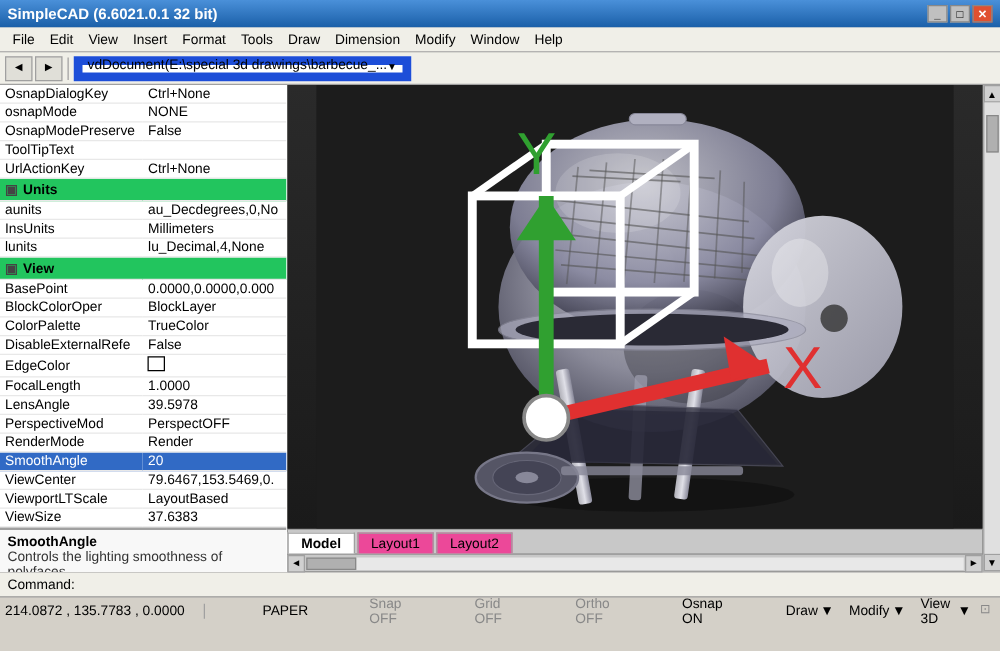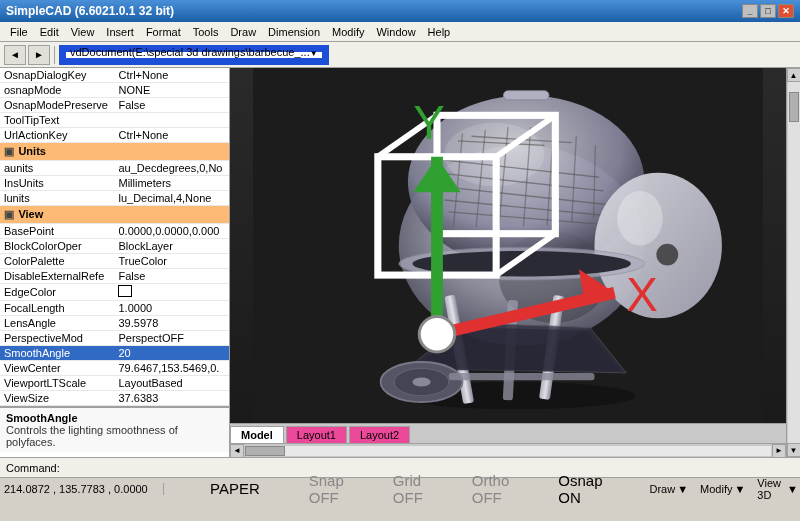--- a/index.html
+++ b/index.html
@@ -81,21 +81,21 @@
       width: 230px;
       background: #fff;
       border-right: 1px solid #a0a0a0;
       overflow-y: auto;
       display: flex;
       flex-direction: column;
     }
     .prop-table { width: 100%; border-collapse: collapse; font-size: 11px; }
     .prop-table td { padding: 1px 4px; border-bottom: 1px solid #e8e8e8; white-space: nowrap; }
     .prop-table tr.section-header td {
-      background: #fdba74;
+      background: #22c55e;
       font-weight: bold;
       padding: 2px 4px;
     }
     .prop-table tr.section-header td .expand-icon { color: #444; margin-right: 4px; }
     .prop-label { color: #000; }
     .prop-value { color: #000; padding-left: 8px; }
     .prop-table tr.highlighted td { background: #316ac5; color: white; }
     .prop-table tr.highlighted .prop-value { color: white; }
     .edgecolor-box { display: inline-block; width: 14px; height: 12px; background: white; border: 1px solid #000; }
 
@@ -183,21 +183,21 @@
     .status-coords {
       min-width: 160px;
       color: #000;
       padding-right: 8px;
       border-right: 1px solid #a0a0a0;
       margin-right: 4px;
     }
     .status-btn {
       padding: 1px 6px;
       cursor: pointer;
-      font-size: 15px;
+      font-size: 11px;
       color: #000;
       border: 1px solid transparent;
     }
     .status-btn.off { color: #888; }
     .status-dropdown {
       padding: 1px 4px;
       cursor: pointer;
       display: flex; align-items: center; gap: 2px;
       font-size: 11px;
       border: 1px solid transparent;
@@ -343,20 +343,24 @@
             <td class="prop-label">FocalLength</td>
             <td class="prop-value">1.0000</td>
           </tr>
           <tr>
             <td class="prop-label">LensAngle</td>
             <td class="prop-value">39.5978</td>
           </tr>
           <tr>
             <td class="prop-label">PerspectiveMod</td>
             <td class="prop-value">PerspectOFF</td>
+          </tr>
+          <tr>
+            <td class="prop-label">RenderMode</td>
+            <td class="prop-value">Render</td>
           </tr>
           <tr class="highlighted">
             <td class="prop-label">SmoothAngle</td>
             <td class="prop-value">20</td>
           </tr>
           <tr>
             <td class="prop-label">ViewCenter</td>
             <td class="prop-value">79.6467,153.5469,0.</td>
           </tr>
           <tr>

